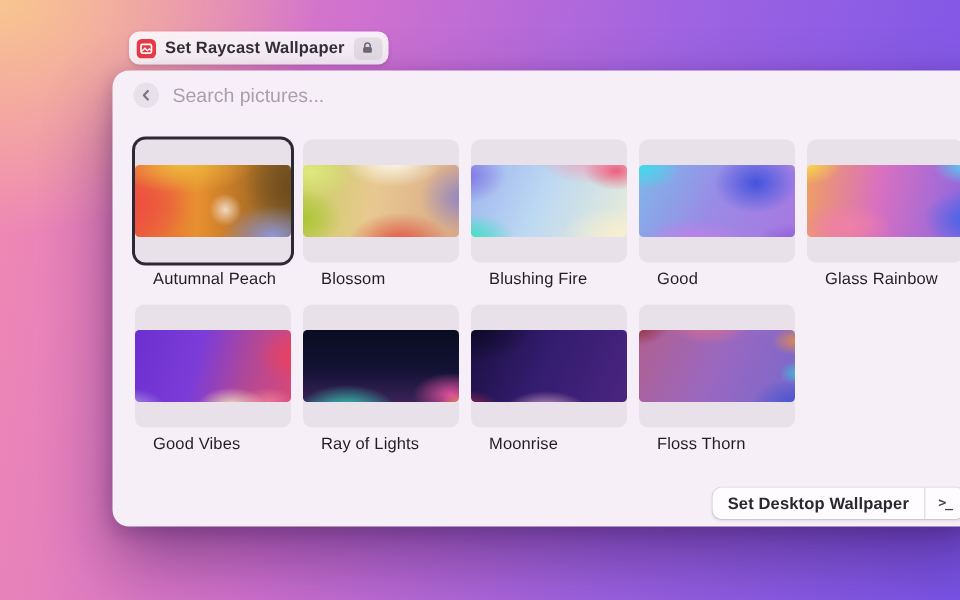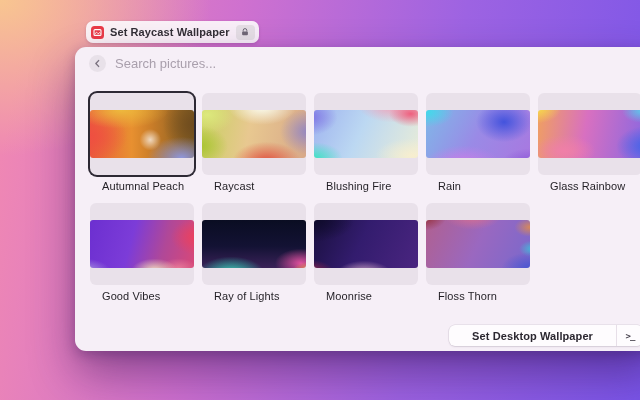--- a/index.html
+++ b/index.html
@@ -85,21 +85,21 @@
     justify-content: flex-end; padding: 0 14px 4px 14px;
   }
   .action-btn {
     height: 21px; display: inline-flex; align-items: center;
     background: #fefcfe; border: none; border-radius: 6px; cursor: pointer;
     box-shadow: 0 0 0 0.5px rgba(40,20,50,0.12), 0 1px 2px rgba(40,20,50,0.10);
     padding: 0;
   }
   .action-label {
     font-size: 11px; font-weight: 600; color: #2b2730;
-    padding: 0 23px; letter-spacing: 0.1px;
+    padding: 0 10px; letter-spacing: 0.1px;
   }
   .action-divider { width: 1px; height: 21px; background: #e7dfe8; }
   .shortcut {
     width: 26px; text-align: center;
     font-family: "DejaVu Sans Mono", monospace;
     font-size: 9px; font-weight: 700; color: #46414c; letter-spacing: -1px;
   }
 </style>
 </head>
 <body>
@@ -138,36 +138,36 @@
       <div class="tile">
           <div class="thumb" style="background: radial-gradient(circle at 58% 62%, rgba(255,255,255,0.7) 0%, rgba(255,255,255,0) 16%), radial-gradient(ellipse 60% 80% at 88% 100%, #8f97dd 0%, rgba(143,151,221,0) 55%), radial-gradient(ellipse 50% 100% at 100% 30%, #6f4b1e 0%, rgba(111,75,30,0) 60%), radial-gradient(ellipse 70% 60% at 30% 0%, #edb93d 0%, rgba(237,185,61,0) 65%), radial-gradient(ellipse 60% 90% at 0% 55%, #ef4f41 0%, rgba(239,79,65,0) 60%), linear-gradient(90deg, #ea5a3c 0%, #e89030 40%, #c87c28 60%, #7a5a22 100%);"></div>
         </div>
       <div class="label">Autumnal Peach</div>
     </div>
 
     <div class="cell">
       <div class="tile">
           <div class="thumb" style="background: radial-gradient(ellipse 55% 70% at 62% 108%, #e0503f 0%, rgba(224,80,63,0) 60%), radial-gradient(ellipse 45% 80% at 102% 45%, #9286c4 0%, rgba(146,134,196,0) 60%), radial-gradient(ellipse 55% 65% at 58% -8%, #fbfff4 0%, rgba(251,255,244,0) 60%), radial-gradient(ellipse 45% 70% at -2% 75%, #a9c431 0%, rgba(169,196,49,0) 60%), radial-gradient(ellipse 40% 60% at 5% 10%, #dde97e 0%, rgba(221,233,126,0) 65%), linear-gradient(100deg, #c8d060 0%, #e8c890 45%, #d8a888 100%);"></div>
         </div>
-      <div class="label">Raycast</div>
+      <div class="label">Blossom</div>
     </div>
 
     <div class="cell">
       <div class="tile">
           <div class="thumb" style="background: radial-gradient(ellipse 35% 45% at 93% 8%, #ef5f7e 0%, rgba(239,95,126,0) 60%), radial-gradient(ellipse 55% 60% at 75% -10%, #f2a0b8 0%, rgba(242,160,184,0) 60%), radial-gradient(ellipse 50% 70% at -5% 15%, #7e72e3 0%, rgba(126,114,227,0) 55%), radial-gradient(ellipse 50% 60% at 0% 100%, #3fe3c4 0%, rgba(63,227,196,0) 55%), radial-gradient(ellipse 60% 60% at 95% 95%, #f7eecf 0%, rgba(247,238,207,0) 60%), linear-gradient(115deg, #9fb4ef 0%, #bcd8f2 45%, #e8ecd8 100%);"></div>
         </div>
       <div class="label">Blushing Fire</div>
     </div>
 
 
     <div class="cell">
       <div class="tile">
           <div class="thumb" style="background: radial-gradient(ellipse 45% 70% at 75% 25%, #4353dd 0%, rgba(67,83,221,0) 60%), radial-gradient(ellipse 45% 55% at 2% 5%, #45d7ea 0%, rgba(69,215,234,0) 55%), radial-gradient(ellipse 60% 60% at 35% 110%, #c77fe8 0%, rgba(199,127,232,0) 60%), radial-gradient(ellipse 45% 50% at 100% 110%, #8a5ad8 0%, rgba(138,90,216,0) 60%), linear-gradient(120deg, #7fb8e8 0%, #9a8ae6 50%, #a878e0 100%);"></div>
         </div>
-      <div class="label">Rain</div>
+      <div class="label">Good</div>
     </div>
 
     <div class="cell">
       <div class="tile">
           <div class="thumb" style="background: radial-gradient(ellipse 45% 60% at -2% -5%, #f7e14a 0%, rgba(247,225,74,0) 55%), radial-gradient(ellipse 35% 45% at 100% 2%, #5ec8ea 0%, rgba(94,200,234,0) 55%), radial-gradient(ellipse 50% 70% at 105% 75%, #3f63e8 0%, rgba(63,99,232,0) 60%), radial-gradient(ellipse 55% 60% at 25% 85%, #f07fa8 0%, rgba(240,127,168,0) 55%), linear-gradient(100deg, #f0a060 0%, #d870c0 45%, #8c68e0 100%);"></div>
         </div>
       <div class="label">Glass Rainbow</div>
     </div>
 
     <div class="cell">

